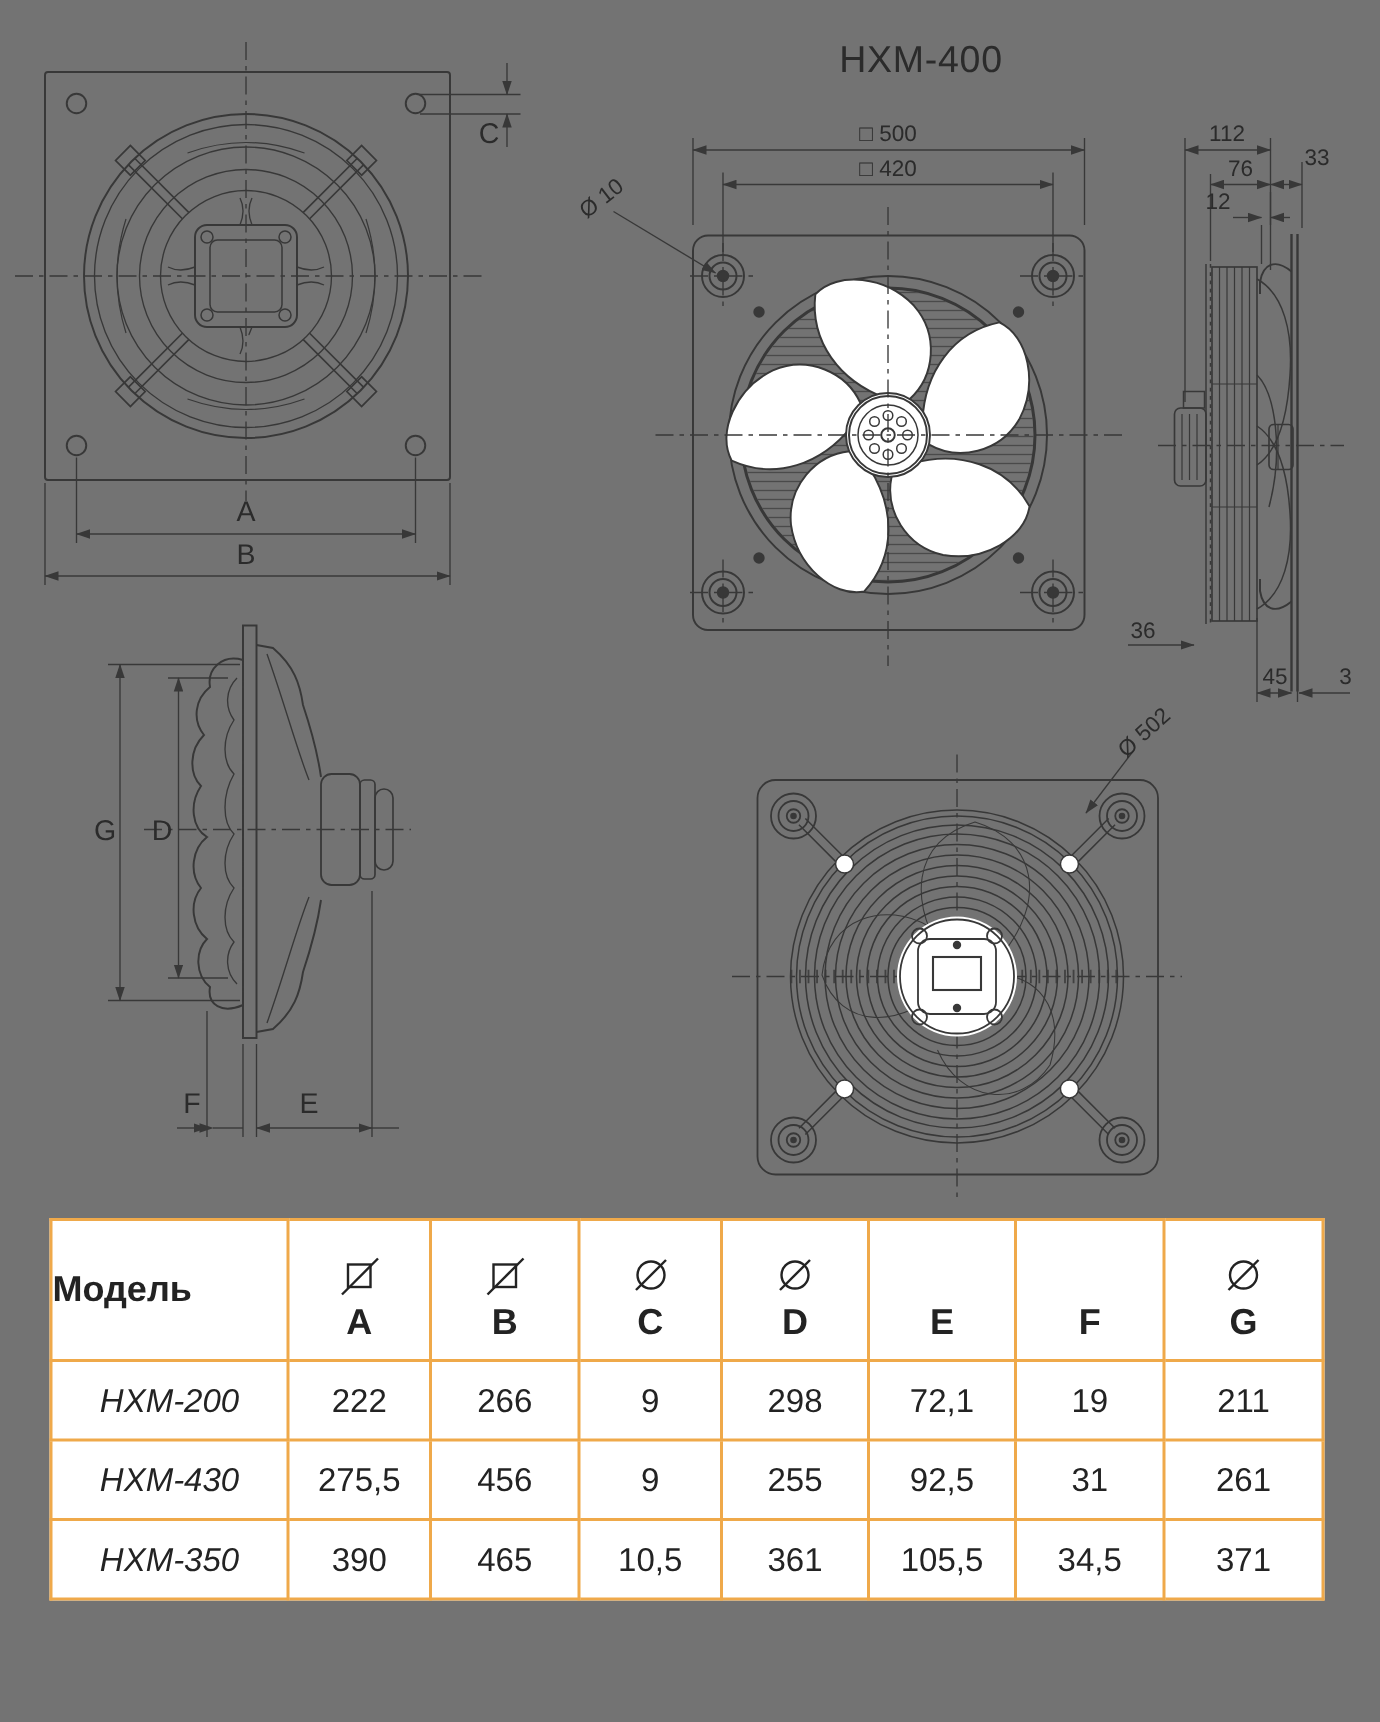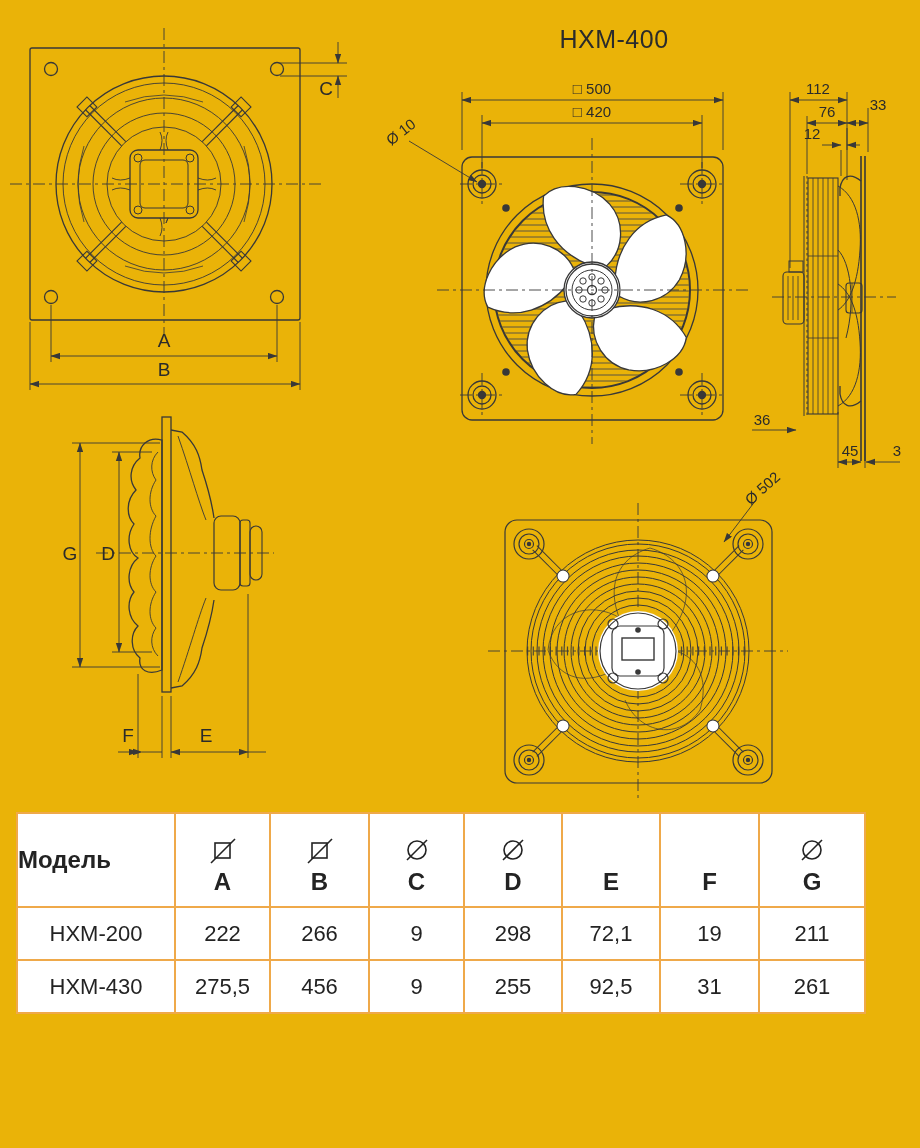--- a/index.html
+++ b/index.html
@@ -1,31 +1,31 @@
 <!DOCTYPE html>
 <html><head>
 <meta charset="utf-8">
 <style>
   html,body{margin:0;padding:0;background:#ffffff;}
-  #page{position:relative;width:920px;height:1148px;background:#eab308;overflow:hidden;
+  #page{position:relative;width:920px;height:1148px;background:#737373;overflow:hidden;
         font-family:"Liberation Sans", sans-serif;color:#232323;}
   #drawings{position:absolute;left:0;top:0;width:920px;height:800px;}
   svg text{font-family:"Liberation Sans", sans-serif;fill:#2b2b2b;}
   .dimnum{font-size:15px;}
   .dimletter{font-size:19px;}
   .titletext{font-size:25px;font-weight:500;letter-spacing:0.5px;}
 
   
-  #spec-table-wrap{position:absolute;left:16px;top:812px;width:692px;}
+  #spec-table-wrap{position:absolute;left:33px;top:812px;width:692px;}
   table.spec{border-collapse:collapse;table-layout:fixed;width:848px;background:#fff;}
   table.spec td, table.spec th{border:2px solid #EFA94A;padding:0;vertical-align:middle;
       font-family:"Liberation Sans", sans-serif;color:#232323;background:#fff;}
   table.spec th{height:92px;font-size:24px;font-weight:bold;}
   table.spec td{height:51px;font-size:22px;text-align:center;}
-  td.model-cell{text-align:left;padding-left:24px;}
+  td.model-cell{text-align:left;padding-left:24px;font-style:italic;}
   th.model-head{text-align:left;padding-left:22px;vertical-align:bottom;padding-bottom:14px;font-size:24px;}
   .hcell{display:flex;flex-direction:column;align-items:center;justify-content:flex-end;
          height:92px;box-sizing:border-box;padding-bottom:10px;gap:4px;}
   .sym{height:30px;display:flex;align-items:flex-end;justify-content:center;}
   .sym svg{display:block;}
 </style>
 </head>
 <body>
 
 <div id="page">
@@ -523,16 +523,26 @@
         <tr>
           <td class="model-cell">HXM-430</td>
           <td>275,5</td>
           <td>456</td>
           <td>9</td>
           <td>255</td>
           <td>92,5</td>
           <td>31</td>
           <td>261</td>
         </tr>
+        <tr>
+          <td class="model-cell">HXM-350</td>
+          <td>390</td>
+          <td>465</td>
+          <td>10,5</td>
+          <td>361</td>
+          <td>105,5</td>
+          <td>34,5</td>
+          <td>371</td>
+        </tr>
       </tbody>
     </table>
   </div>
 </div>
 
 </body></html>

